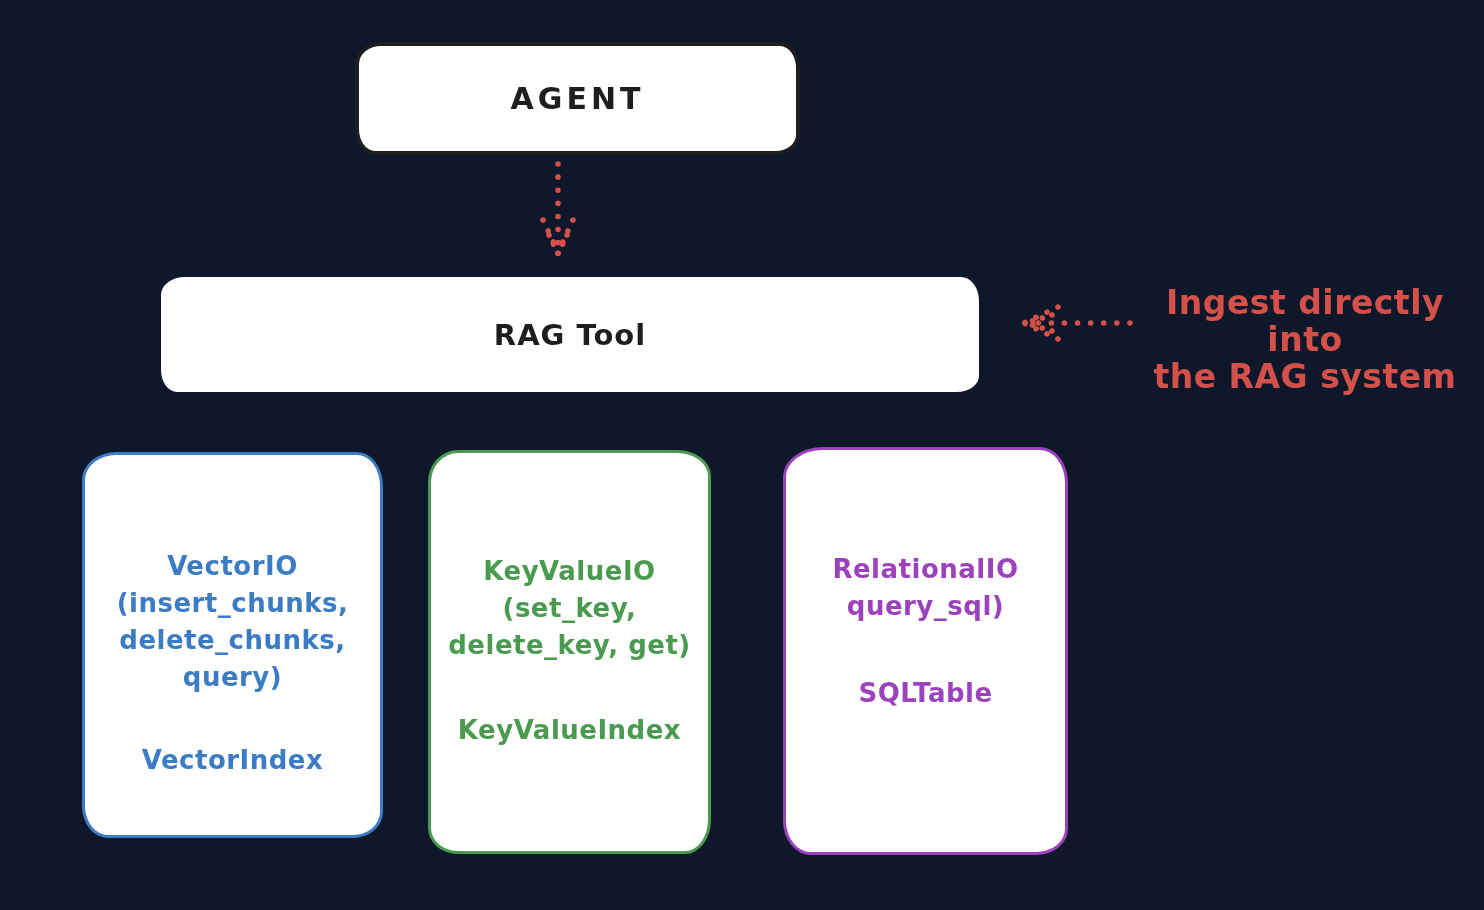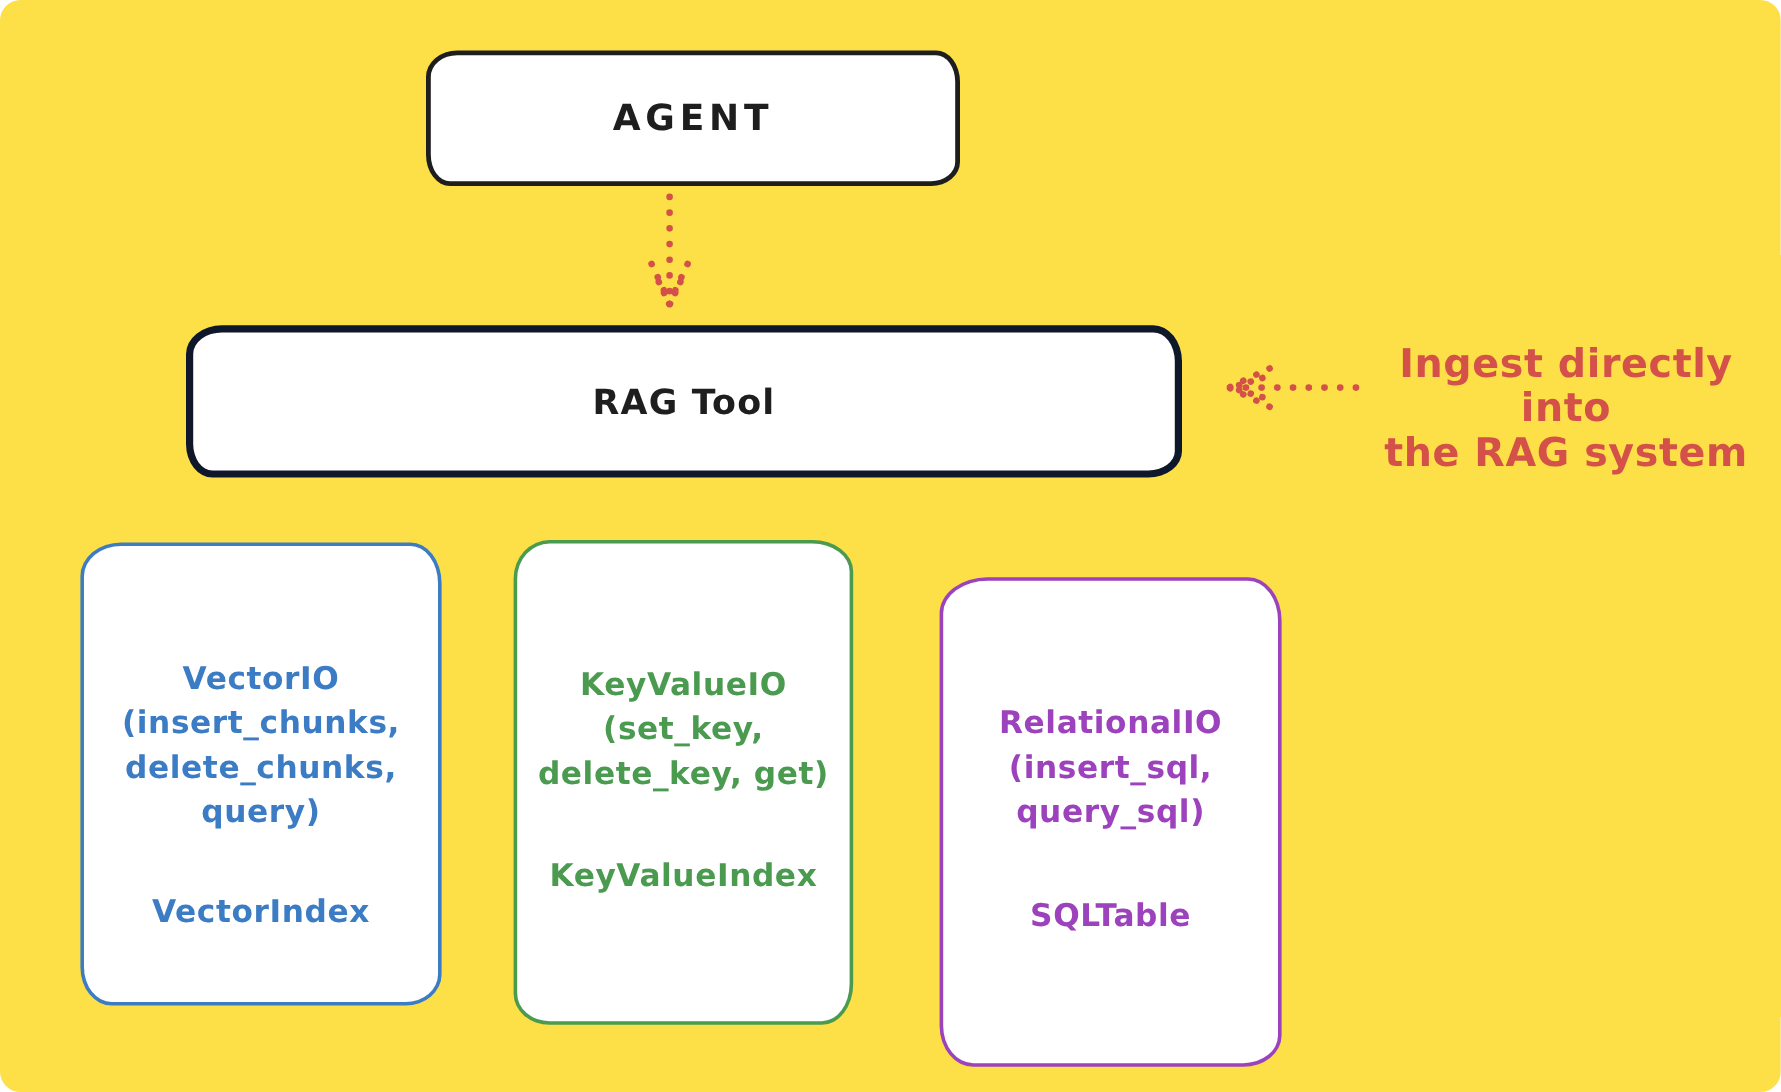--- a/index.html
+++ b/index.html
@@ -4,23 +4,22 @@
 <style>
   * { margin: 0; padding: 0; box-sizing: border-box; }
   html, body { background: #ffffff; }
   body {
     font-family: "DejaVu Sans", "Liberation Sans", sans-serif;
   }
   .canvas {
     position: relative;
     width: 1484px;
     height: 910px;
-    background: #fde047;
+    background: #0f172a;
     overflow: hidden;
-    border-radius: 17px;
   }
   
   .sketch-box {
     position: absolute;
     background: #ffffff;
     display: flex;
     align-items: center;
     justify-content: center;
   }
   .agent-box {
@@ -54,38 +53,37 @@
     font-weight: 600;
     line-height: 37px;
     letter-spacing: 0.5px;
   }
   .io-box .io-index {
     font-size: 26px;
     font-weight: 600;
     letter-spacing: 0.5px;
   }
   .box-vector {
-    left: 67px; top: 452px; width: 301px; height: 386px;
+    left: 82px; top: 452px; width: 301px; height: 386px;
     border-color: #3b7cc4; color: #3b7cc4;
     border-radius: 34px 26px 30px 26px / 28px 34px 26px 32px;
   }
   .box-vector .io-lines { padding-top: 93px; }
   .box-vector .io-index { margin-top: 46px; }
   .box-keyvalue {
     left: 428px; top: 450px; width: 283px; height: 404px;
     border-color: #4a9b50; color: #4a9b50;
     border-radius: 30px 34px 26px 30px / 32px 26px 34px 26px;
   }
   .box-keyvalue .io-lines { padding-top: 100px; }
   .box-keyvalue .io-index { margin-top: 48px; }
   .box-relational {
     left: 783px; top: 447px; width: 285px; height: 408px;
     border-color: #9c42bd; color: #9c42bd;
     border-radius: 40px 28px 32px 28px / 30px 36px 26px 34px;
-    margin-top: 34px;
   }
   .box-relational .io-lines { padding-top: 101px; }
   .box-relational .io-index { margin-top: 50px; }
   
   .ingest-note {
     position: absolute;
     left: 1130px; top: 284px; width: 350px;
     text-align: center;
     color: #d4514a;
     font-size: 33px;
@@ -150,19 +148,18 @@
       <div>KeyValueIO</div>
       <div>(set_key,</div>
       <div>delete_key, get)</div>
       <div class="io-index">KeyValueIndex</div>
     </div>
   </div>
 
   <div class="io-box box-relational">
     <div class="io-lines">
       <div>RelationalIO</div>
-      <div>(insert_sql,</div>
       <div>query_sql)</div>
       <div class="io-index">SQLTable</div>
     </div>
   </div>
 
 </div>
 
 </body></html>

